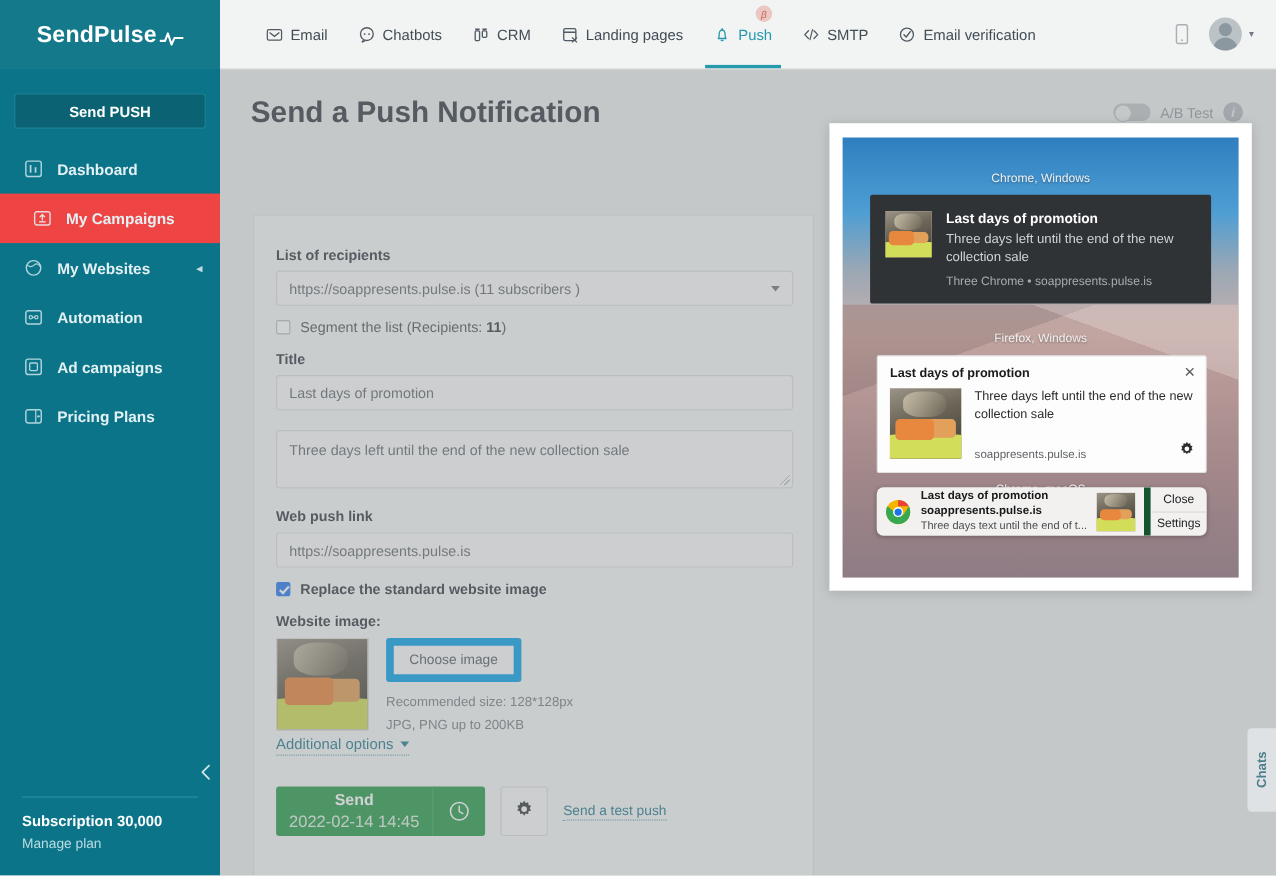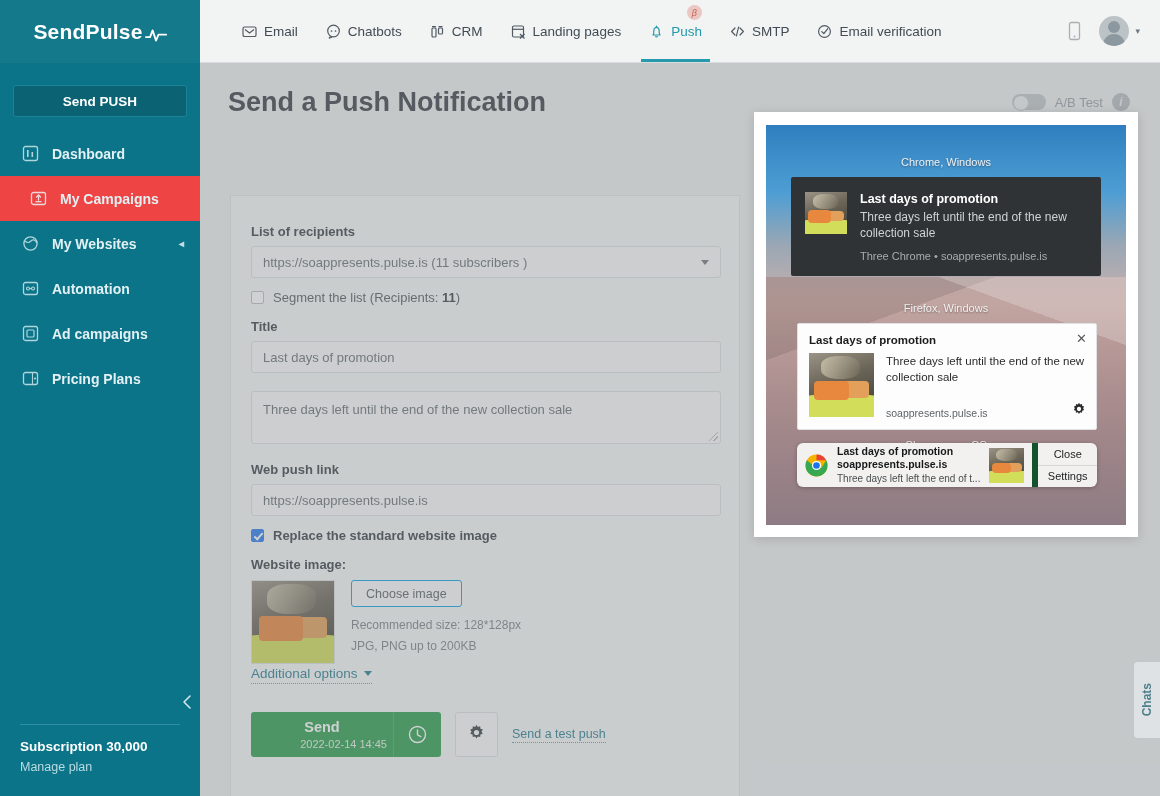--- a/index.html
+++ b/index.html
@@ -153,42 +153,42 @@
   }
   .chk-strong { font-weight:bold; color:#3b4349; }
   .spacer-18 { height:18px; }
 
   #img-row { display:flex; gap:16px; margin-top:8px; }
   #img-thumb {
     width:84px; height:84px; border:1px solid #e0e3e5; overflow:hidden;
     position:relative; background:#c8b8a0; flex:0 0 84px;
   }
   #choose-image-btn {
-    height:27px; padding:0 14px; background:#fafafa; border:1px solid #0ea5e9;
+    height:40px; padding:0 14px; background:#fafafa; border:7px solid #0ea5e9;
     border-radius:3px; font-size:12.5px; color:#5b6469; display:inline-flex;
     align-items:center; cursor:pointer;
   }
   .img-hint { font-size:12px; color:#7d858a; margin-top:9px; line-height:1.55; }
 
   #additional-options {
     font-size:13.5px; color:#2c7f94; cursor:pointer;
     display:inline-flex; align-items:center; gap:6px;
     border-bottom:1px dotted #5fa3b3; padding-bottom:2px;
   }
   #ao-caret { width:0; height:0; border-left:4px solid transparent;
     border-right:4px solid transparent; border-top:5px solid #2c7f94; }
 
   #actions-row { display:flex; align-items:center; gap:14px; margin-top:28px; }
   #send-btn {
     height:45px; width:190px; background:#2f9e4f; border-radius:3px; color:#fff;
     display:flex; align-items:center; cursor:pointer; overflow:hidden;
   }
   #send-main { flex:1; text-align:center; padding:0 6px; }
   #send-label { font-size:14.5px; font-weight:bold; line-height:1.15; }
-  #send-date { font-size:11px; opacity:.85; margin-top:2px;text-align:right; }
+  #send-date { font-size:15px; opacity:.85; margin-top:2px; }
   #send-clock {
     width:48px; height:45px; display:flex; align-items:center; justify-content:center;
     border-left:1px solid #4aad66;
   }
   #gear-btn {
     width:43px; height:45px; background:#fafafa; border:1px solid #dde1e3;
     border-radius:3px; display:flex; align-items:center; justify-content:center;
     cursor:pointer;
   }
   #test-push-link {
@@ -652,21 +652,21 @@
               <path d="M11.5 22.5A11 11 0 0 1 1.8 6.3l4.9 8.5z" fill="#34a853" opacity="0"></path>
               <path d="M1.8 6.3A11 11 0 0 0 11.5 22.5l4.9-8.5H11.5z" fill="#34a853"></path>
               <path d="M1.8 6.3h9.7l-4.8 8.4z" fill="#fbbc05" opacity="0"></path>
               <circle cx="11.5" cy="11.5" r="4.6" fill="#fff"></circle>
               <circle cx="11.5" cy="11.5" r="3.3" fill="#1a73e8"></circle>
             </svg>
         </span>
         <div id="ncm-texts">
           <div id="ncm-title">Last days of promotion</div>
           <div id="ncm-domain">soappresents.pulse.is</div>
-          <div id="ncm-body">Three days left left the end of t...</div>
+          <div id="ncm-body">Three days text until the end of t...</div>
         </div>
         <div id="ncm-thumb">
           <span class="soap">
               <span class="bg"></span>
               <span class="str"></span>
               <span class="plate"></span>
               <span class="bar2"></span>
               <span class="bar1"></span>
             </span>
         </div>

